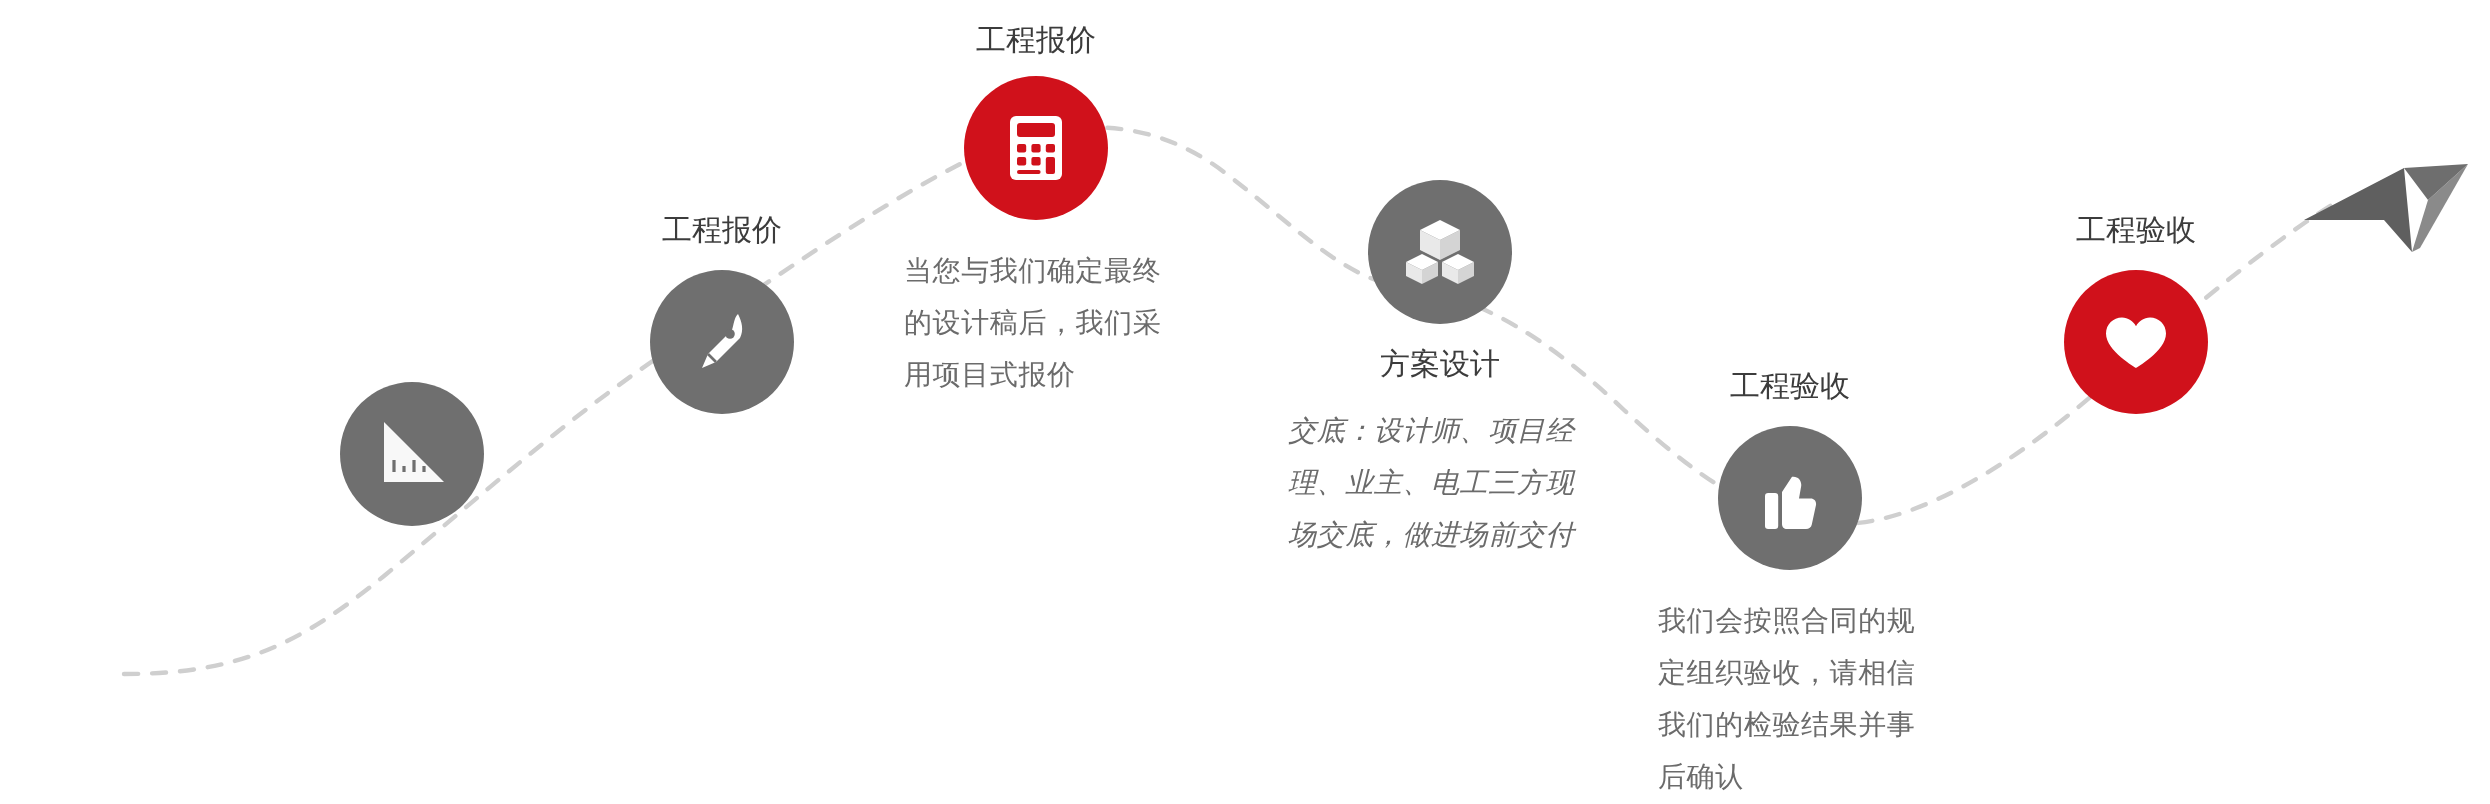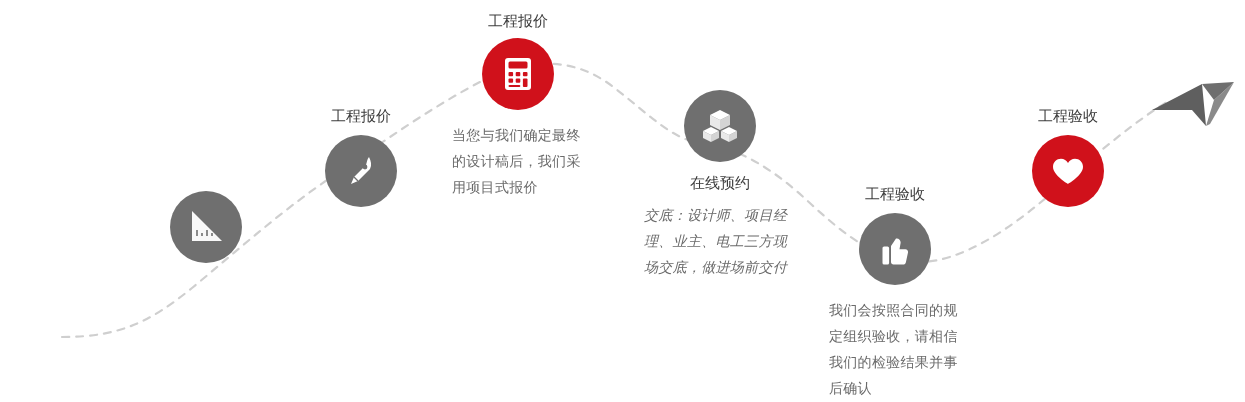--- a/index.html
+++ b/index.html
@@ -160,21 +160,21 @@
           <polygon points="31,10 31,20 21,25 21,15" opacity="0.7"></polygon>
           <polygon points="12,22 20,26 12,30 4,26"></polygon>
           <polygon points="4,26 12,30 12,37 4,33" opacity="0.85"></polygon>
           <polygon points="20,26 20,33 12,37 12,30" opacity="0.7"></polygon>
           <polygon points="30,22 38,26 30,30 22,26"></polygon>
           <polygon points="22,26 30,30 30,37 22,33" opacity="0.85"></polygon>
           <polygon points="38,26 38,33 30,37 30,30" opacity="0.7"></polygon>
         </g>
       </svg>
     </div>
-    <div class="step-title" style="margin-top:10px;">在线预约</div>
+    <div class="step-title" style="margin-top:10px;">方案设计</div>
     <div class="step-desc" style="margin-top:2px; width:152px;font-style:italic;">交底：设计师、项目经理、业主、电工三方现场交底，做进场前交付</div>
   </div>
 
   <div class="step order-5" id="step-4">
     <div class="step-title">工程验收</div>
     <div class="icon-wrap gray">
       <svg width="40" height="40" viewBox="0 0 40 40" xmlns="http://www.w3.org/2000/svg">
         <path d="M16 17 L16 33 C16 34.5 17 35.5 18.5 35.5 L28 35.5 C29.5 35.5 30.6 34.6 30.9 33.2 L33 23.5 C33.3 21.8 32.1 20.3 30.4 20.3 L24.5 20.3 L25.6 14 C25.9 11.5 24.2 9.4 21.8 9.4 L21 9.4 L16 17 Z" fill="#ffffff"></path>
         <rect x="7.5" y="17.5" width="6.6" height="18" rx="1.6" fill="#ffffff"></rect>
       </svg>

